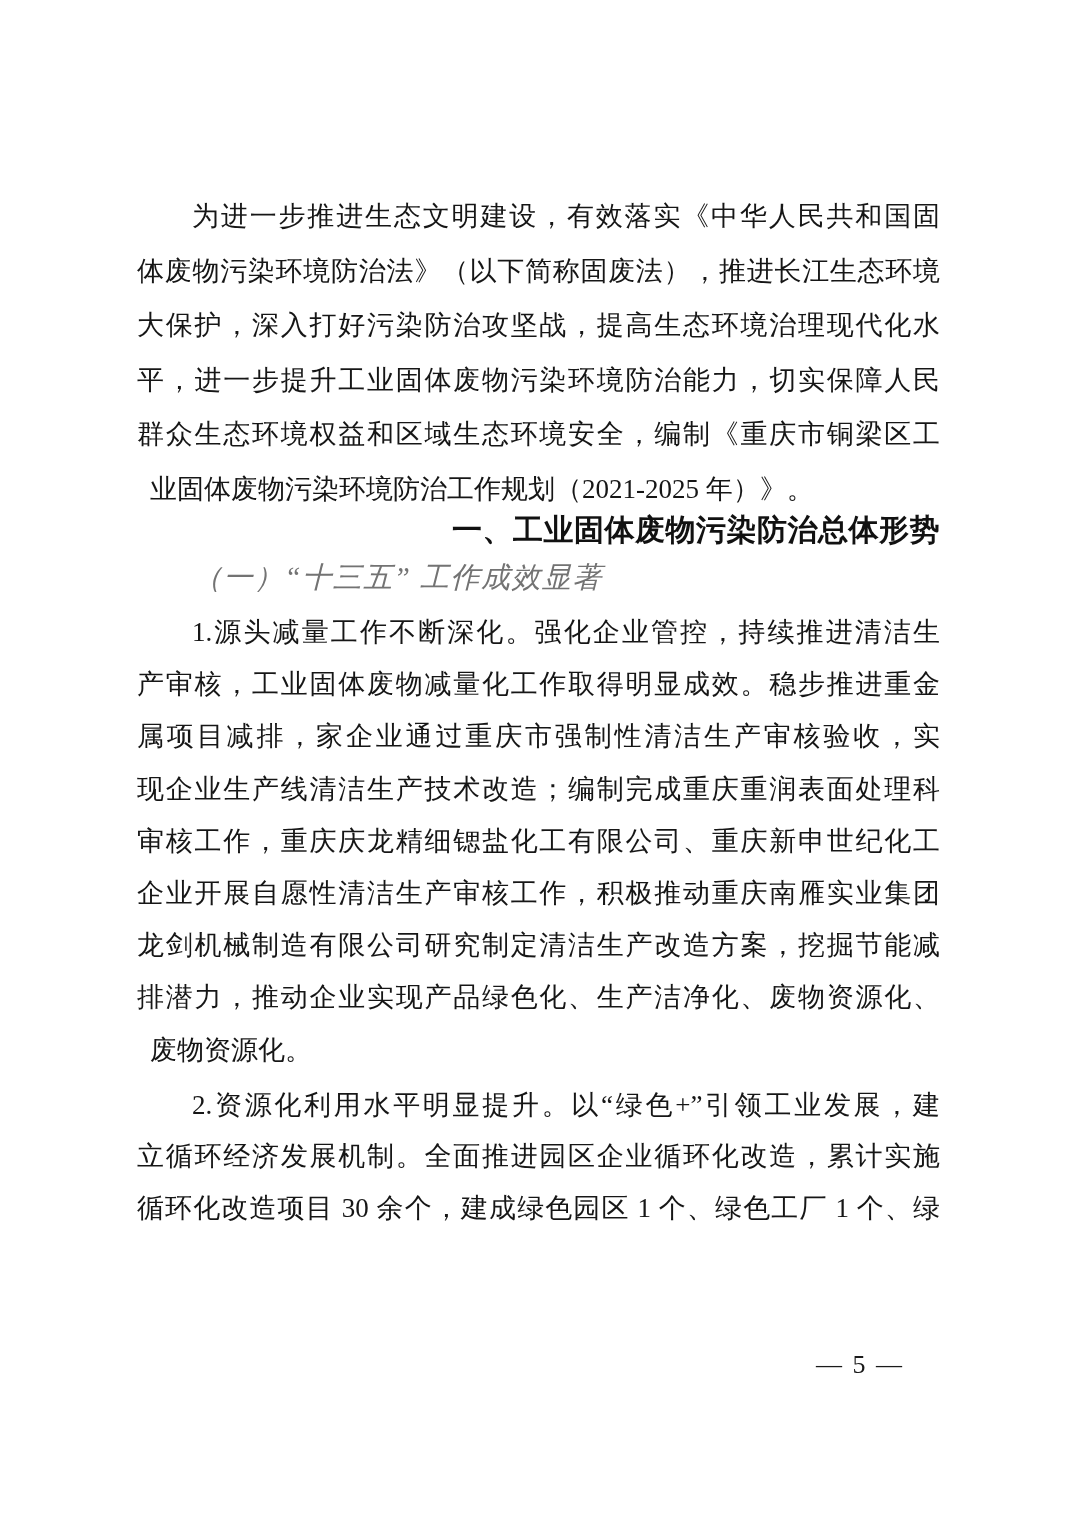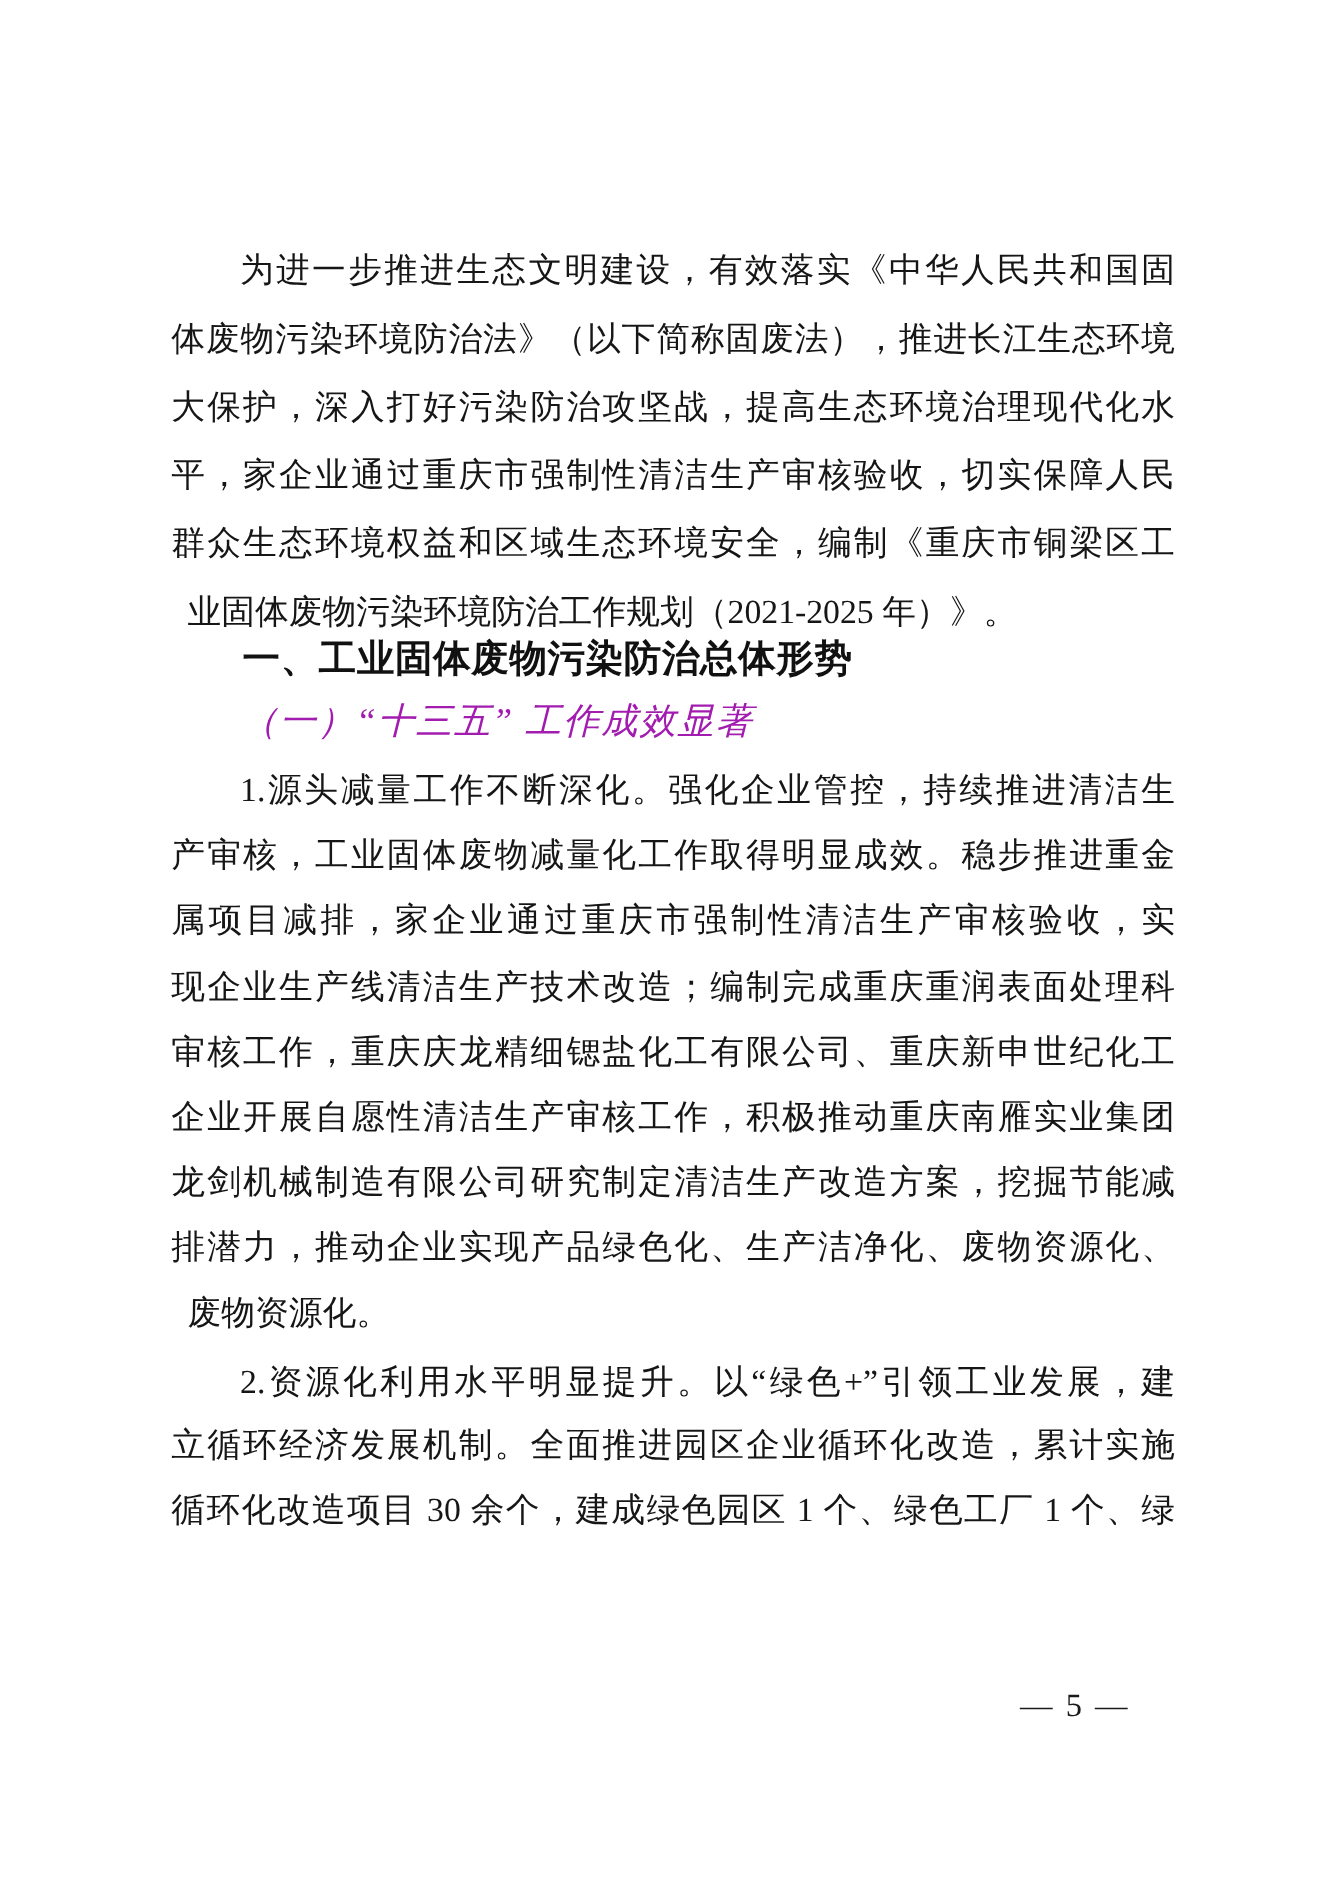--- a/index.html
+++ b/index.html
@@ -26,38 +26,39 @@
     text-align-last: justify;
     text-justify: inter-character;
     color: #161616;
   }
   .intro .line { height: 54.5px; line-height: 54.5px; }
   .p1 .line    { height: 52.2px; line-height: 52.2px; }
   .p2 .line    { height: 51.6px; line-height: 51.6px; }
   .line.indent { text-indent: 55px; }
   .line.end    { text-align-last: left; margin-left: 13px; }
   .h1 {
-    font-family: Liberation Mono, monospace;
+    font-family: Liberation Serif, serif;
     font-weight: 700;
     font-size: 30px;
     height: 38px; line-height: 38px;
     margin-top: -5px;
     padding-left: 57px;
     letter-spacing: 0.5px;
     color: #111111;
+    text-align: right;
   }
   .h2 {
     font-weight: 400;
     font-style: italic;
     font-size: 29px;
     height: 38px; line-height: 38px;
     margin-top: 9px;
     padding-left: 56px;
     letter-spacing: 1.5px;
-    color: #a21caf;
+    color: #737373;
   }
   .p1 { margin-top: 10px; }
   .p2 { margin-top: 4px; }
   .page-number {
     position: absolute;
     left: 785px; top: 1350px;
     width: 150px; height: 30px;
     line-height: 30px;
     text-align: center;
     font-size: 26px;
@@ -67,21 +68,21 @@
 </style>
 </head>
 <body>
 
 <div class="page">
   <div class="content">
     <div class="para intro">
         <div class="line indent">为进一步推进生态文明建设，有效落实《中华人民共和国固</div>
         <div class="line">体废物污染环境防治法》（以下简称固废法），推进长江生态环境</div>
         <div class="line">大保护，深入打好污染防治攻坚战，提高生态环境治理现代化水</div>
-        <div class="line">平，家企业通过重庆市强制性清洁生产审核验收，切实保障人民</div>
+        <div class="line">平，进一步提升工业固体废物污染环境防治能力，切实保障人民</div>
         <div class="line">群众生态环境权益和区域生态环境安全，编制《重庆市铜梁区工</div>
         <div class="line end">业固体废物污染环境防治工作规划（2021-2025 年）》。</div>
       </div>
     <div class="h1">一、工业固体废物污染防治总体形势</div>
     <div class="h2">（一）“十三五” 工作成效显著</div>
     <div class="para p1">
         <div class="line indent">1.源头减量工作不断深化。强化企业管控，持续推进清洁生</div>
         <div class="line">产审核，工业固体废物减量化工作取得明显成效。稳步推进重金</div>
         <div class="line">属项目减排，家企业通过重庆市强制性清洁生产审核验收，实</div>
         <div class="line">现企业生产线清洁生产技术改造；编制完成重庆重润表面处理科</div>

